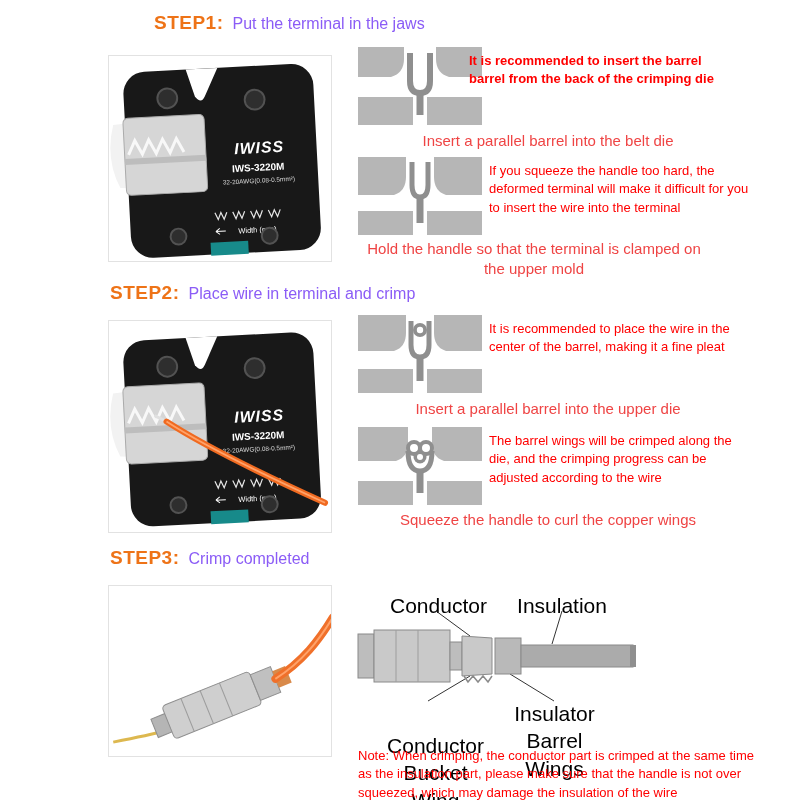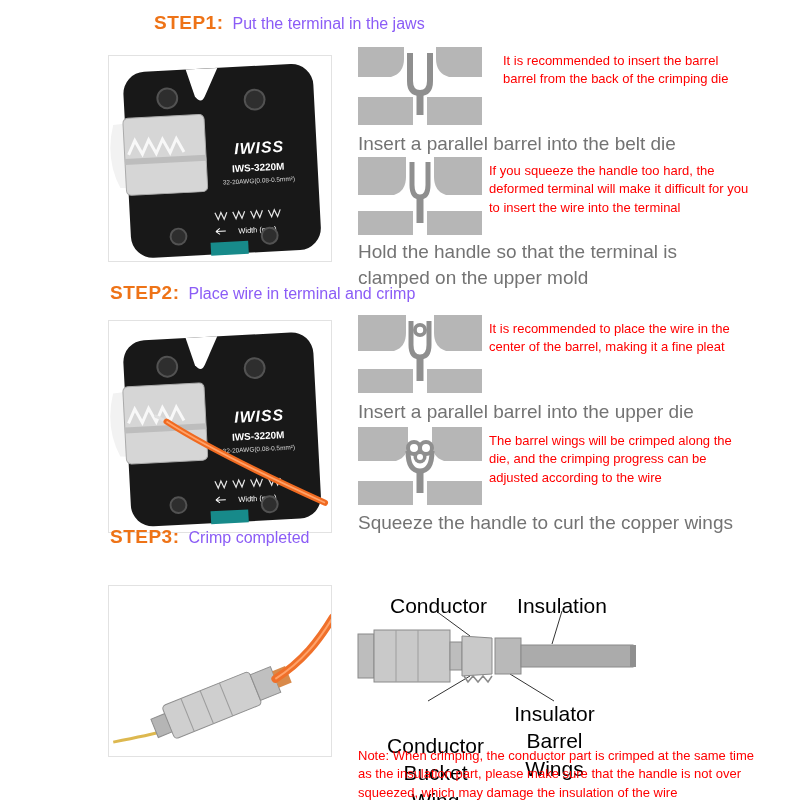--- a/index.html
+++ b/index.html
@@ -5,21 +5,21 @@
   * { margin:0; padding:0; box-sizing:border-box; }
   html,body { background:#ffffff; }
   .page { position:relative; width:800px; height:800px; background:#ffffff;
           font-family:"Liberation Sans", sans-serif; overflow:hidden; }
   .abs { position:absolute; }
   .step-header { display:flex; align-items:baseline; gap:9px; white-space:nowrap; }
   .step-label { color:#ee7317; font-weight:700; font-size:19px; letter-spacing:0.5px; }
   .step-title { color:#8b5cf6; font-size:16px; }
   .photo { border:1px solid #e2e2e2; background:#ffffff; }
   .note { color:#ff0000; font-size:13px; line-height:1.42; }
-  .caption { color:#737373; font-size:19px; line-height:1.35; }
+  .caption { color:#ef4444; font-size:15px; line-height:1.35;text-align:center; }
   .fig-label { color:#000000; font-size:21px; line-height:1.3; text-align:center; }
   svg { display:block; }
   svg text { font-family:"Liberation Sans", sans-serif; }
   .t-brand { font-style:italic; font-weight:bold; font-size:16px; fill:#ffffff; letter-spacing:1px; }
   .t-model { font-weight:bold; font-size:10px; fill:#ffffff; }
   .t-spec  { font-size:6.5px; fill:#d8d8d8; }
   .t-width { font-size:7.5px; fill:#ffffff; }
 </style>
 </head>
 <body>
@@ -63,21 +63,21 @@
   <div class="abs" style="left:358px; top:47px;">
     <svg viewBox="0 0 124 78" width="124" height="78">
       <path d="M0,0 H46 V12 Q46,26 33,30 H0 Z" fill="#b6b6b6"></path>
       <path d="M124,0 H78 V12 Q78,26 91,30 H124 Z" fill="#b6b6b6"></path>
       <path d="M0,50 H55 V78 H0 Z" fill="#b6b6b6"></path>
       <path d="M69,50 H124 V78 H69 Z" fill="#b6b6b6"></path>
       <line x1="62" y1="44" x2="62" y2="68" stroke="#8f8f8f" stroke-width="7"></line>
       <path d="M52,6 V34 Q52,46 62,46 Q72,46 72,34 V6" fill="#ffffff" stroke="#8f8f8f" stroke-width="6"></path>
     </svg>
   </div>
-  <div class="abs note" style="left:503px; top:52px; width:252px;">It is recommended to insert the barrel barrel from the back of the crimping die</div>
+  <div class="abs note" style="left:469px; top:52px; width:252px;font-weight:bold;">It is recommended to insert the barrel barrel from the back of the crimping die</div>
   <div class="abs caption" style="left:358px; top:131px; width:380px;">Insert a parallel barrel into the belt die</div>
 
   <div class="abs" style="left:358px; top:157px;">
     <svg viewBox="0 0 124 78" width="124" height="78">
       <path d="M0,0 H48 V20 Q48,34 36,38 H0 Z" fill="#b6b6b6"></path>
       <path d="M124,0 H76 V20 Q76,34 88,38 H124 Z" fill="#b6b6b6"></path>
       <path d="M0,54 H55 V78 H0 Z" fill="#b6b6b6"></path>
       <path d="M69,54 H124 V78 H69 Z" fill="#b6b6b6"></path>
       <line x1="62" y1="38" x2="62" y2="66" stroke="#8f8f8f" stroke-width="7"></line>
       <path d="M54,5 V28 Q54,40 62,40 Q70,40 70,28 V5" fill="#ffffff" stroke="#8f8f8f" stroke-width="5"></path>
@@ -148,21 +148,21 @@
       <path d="M50,24 Q50,44 62,44 Q74,44 74,24" fill="#ffffff" stroke="#8f8f8f" stroke-width="5"></path>
       <circle cx="56" cy="21" r="6" fill="#ffffff" stroke="#8f8f8f" stroke-width="4"></circle>
       <circle cx="68" cy="21" r="6" fill="#ffffff" stroke="#8f8f8f" stroke-width="4"></circle>
       <circle cx="62" cy="30" r="6.5" fill="#8f8f8f"></circle>
       <circle cx="62" cy="30" r="3" fill="#ffffff"></circle>
     </svg>
   </div>
   <div class="abs note" style="left:489px; top:432px; width:256px;">The barrel wings will be crimped along the die, and the crimping progress can be adjusted according to the wire</div>
   <div class="abs caption" style="left:358px; top:510px; width:380px;">Squeeze the handle to curl the copper wings</div>
 
-  <div class="abs step-header" style="left:110px; top:526px;">
+  <div class="abs step-header" style="left:110px; top:547px;">
     <span class="step-label">STEP3:</span>
     <span class="step-title">Crimp completed</span>
   </div>
 
   <div class="abs photo" style="left:108px; top:585px; width:224px; height:172px;">
     <svg viewBox="0 0 224 172" width="222" height="170">
       <path d="M4,158 C44,150 74,144 96,134" stroke="#ddb84f" stroke-width="3" fill="none"></path>
       <g transform="rotate(-22,115,115)">
         <rect x="40" y="106" width="16" height="20" fill="#b5b5b5" stroke="#8f8f8f"></rect>
         <rect x="55" y="98" width="95" height="36" rx="4" fill="#cfcfcf" stroke="#8f8f8f"></rect>

